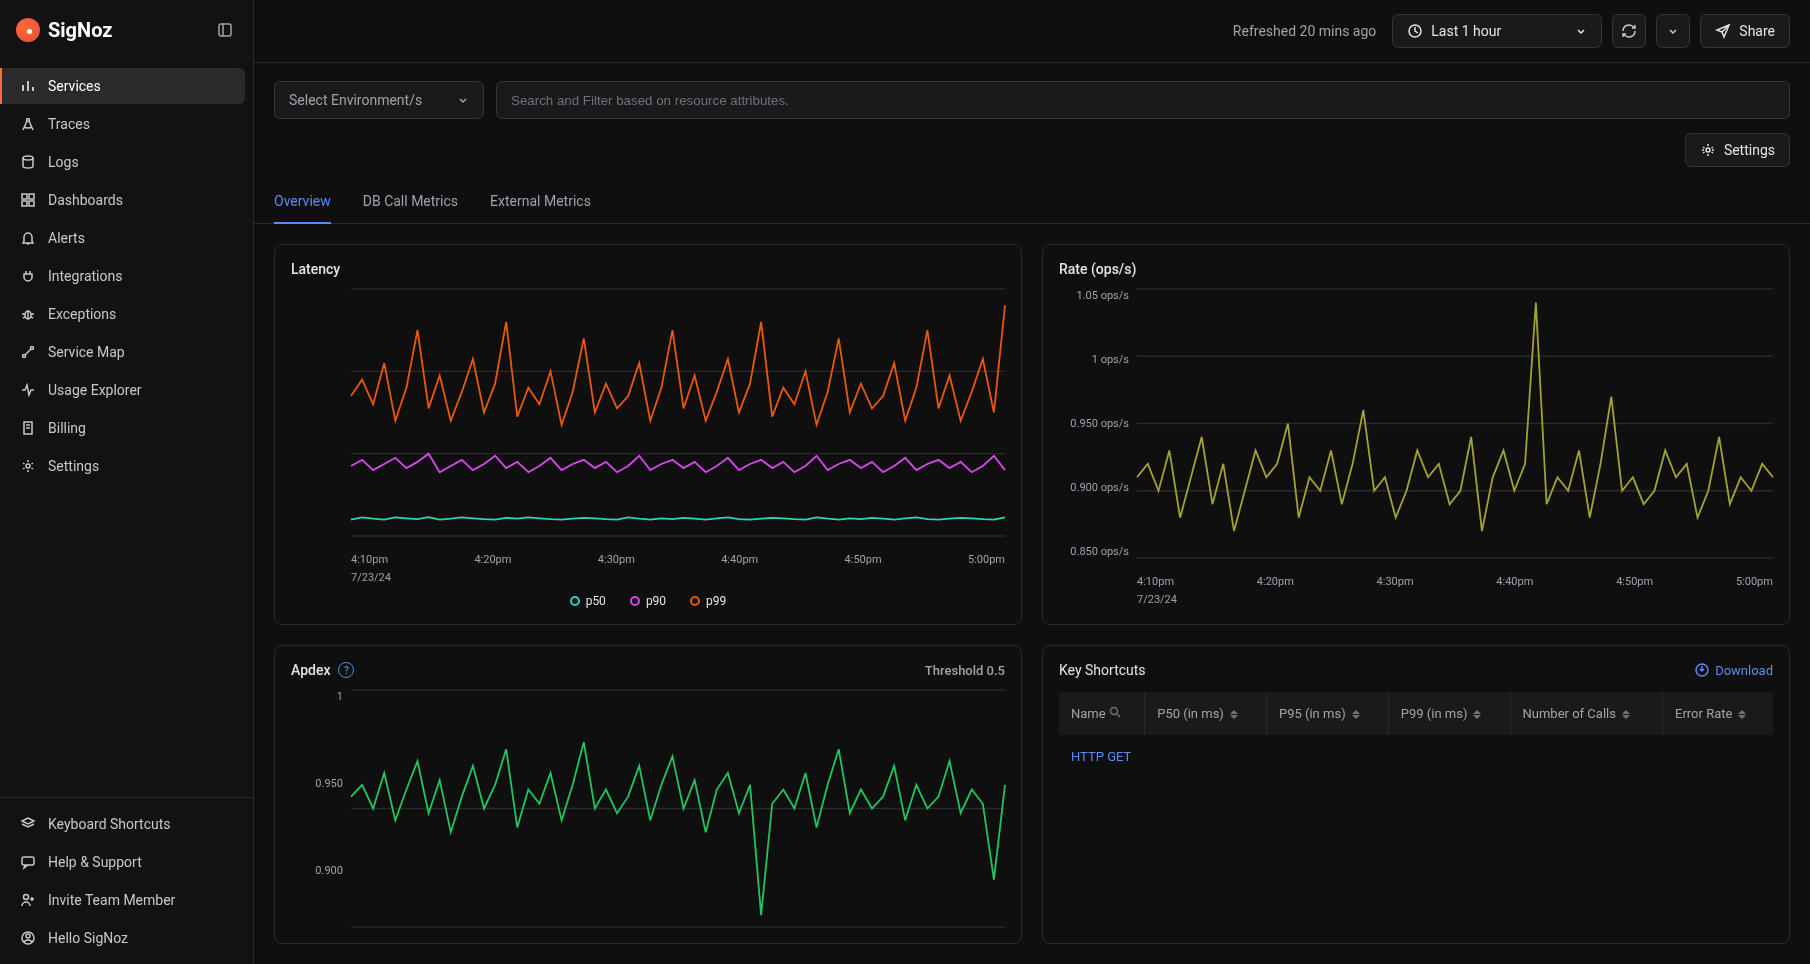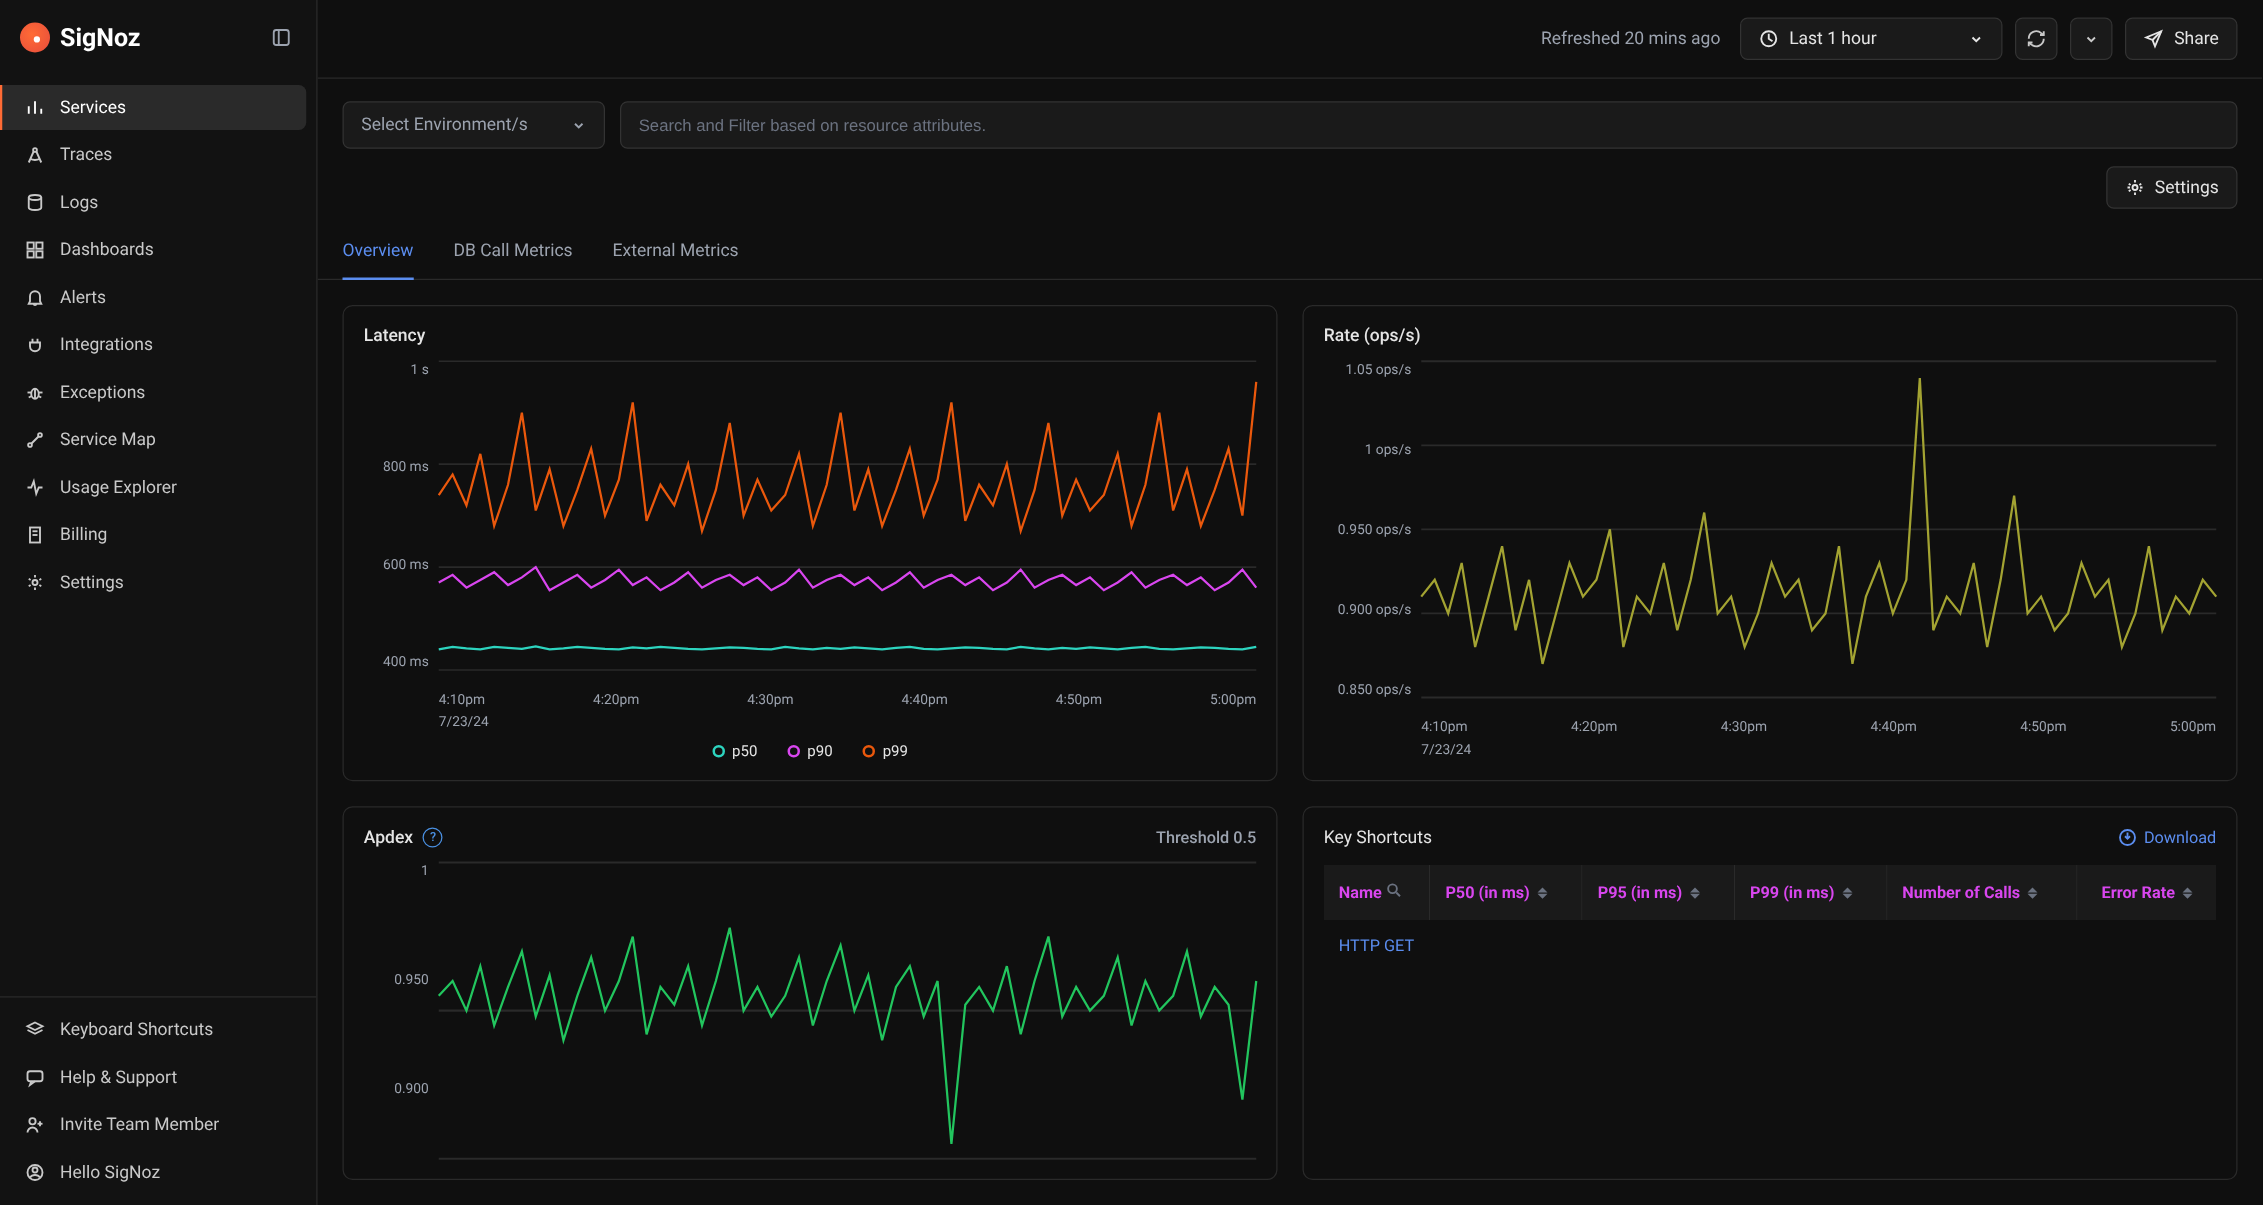--- a/index.html
+++ b/index.html
@@ -49,22 +49,22 @@
 .x-date.wide{left:78px;}
 .legend{display:flex;justify-content:center;gap:24px;padding-top:8px;font-size:12px;}
 .legend-item{display:flex;align-items:center;gap:6px;}
 .legend-dot{width:10px;height:10px;border-radius:50%;border:2px solid;}
 .grid-line{stroke:#2a2a2a;stroke-width:1;}
 .help-icon{width:16px;height:16px;border:1.5px solid #4a90e2;border-radius:50%;display:inline-flex;align-items:center;justify-content:center;font-size:10px;color:#4a90e2;}
 .key-ops-header{display:flex;align-items:center;justify-content:space-between;margin-bottom:14px;}
 .download-link{display:flex;align-items:center;gap:6px;color:#5b8def;cursor:pointer;font-size:13px;}
 .table-wrap{overflow-x:auto;}
 .ops-table{width:100%;border-collapse:collapse;}
-.ops-table th{background:#1a1a1a;padding:14px 12px;text-align:left;font-weight:700;color:#d946ef;font-size:13px;border-right:1px solid #2a2a2a;position:relative;}
-.ops-table th:last-child{border-right:none;text-align:center;}
+.ops-table th{background:#1a1a1a;padding:14px 12px;text-align:left;font-weight:400;color:#a3a3a3;font-size:13px;border-right:1px solid #2a2a2a;position:relative;}
+.ops-table th:last-child{border-right:none;}
 .sort-icons{display:inline-flex;flex-direction:column;margin-left:6px;vertical-align:middle;gap:1px;}
 .sort-up,.sort-down{width:0;height:0;border-left:4px solid transparent;border-right:4px solid transparent;}
 .sort-up{border-bottom:4px solid #6b7280;}
 .sort-down{border-top:4px solid #6b7280;}
 .search-icon-th{color:#6b7280;cursor:pointer;}
 .ops-table td{padding:14px 12px;color:#e5e5e5;font-size:13px;}
 .op-link{color:#5b8def;cursor:pointer;}
 svg{overflow:visible;}
 </style>
 </head>
@@ -295,26 +295,20 @@
       <div class="tab active"><span>Overview</span></div>
       <div class="tab"><span>DB Call Metrics</span></div>
       <div class="tab"><span>External Metrics</span></div>
     </div>
 
     <div class="content">
 
       <div class="panel">
         <div class="panel-title">Latency</div>
         <div class="chart-area">
-          <div class="y-axis">
-            <span>1 s</span>
-            <span>800 ms</span>
-            <span>600 ms</span>
-            <span>400 ms</span>
-          </div>
           <div class="plot"><svg id="latency-svg" width="100%" height="100%" preserveAspectRatio="none" viewBox="0 0 500 180">
                 <line x1="0" x2="500" y1="0" y2="0" class="grid-line"></line>
                 <line x1="0" x2="500" y1="60" y2="60" class="grid-line"></line>
                 <line x1="0" x2="500" y1="120" y2="120" class="grid-line"></line>
                 <line x1="0" x2="500" y1="180" y2="180" class="grid-line"></line>
                 <polyline points="0,168 8.474576271186441,166.5 16.949152542372882,167.4 25.423728813559325,168 33.898305084745765,166.5 42.3728813559322,167.1 50.84745762711865,167.7 59.32203389830509,166.2 67.79661016949153,168 76.27118644067797,167.4 84.7457627118644,166.5 93.22033898305085,167.1 101.6949152542373,167.7 110.16949152542372,168 118.64406779661017,166.8 127.11864406779661,167.4 135.59322033898306,166.5 144.0677966101695,167.1 152.54237288135593,167.7 161.01694915254237,168 169.4915254237288,167.4 177.96610169491524,166.8 186.4406779661017,167.1 194.91525423728814,167.7 203.3898305084746,168 211.864406779661,166.5 220.33898305084745,167.4 228.8135593220339,168 237.28813559322035,167.1 245.76271186440678,167.7 254.23728813559322,166.8 262.7118644067797,167.4 271.1864406779661,168 279.6610169491525,167.1 288.135593220339,166.5 296.6101694915254,167.7 305.08474576271186,168 313.5593220338983,167.4 322.03389830508473,166.8 330.50847457627117,167.1 338.9830508474576,167.7 347.4576271186441,168 355.9322033898305,166.5 364.4067796610169,167.4 372.8813559322034,168 381.35593220338984,167.1 389.8305084745763,167.7 398.3050847457627,166.8 406.7796610169492,167.4 415.2542372881356,168 423.728813559322,167.1 432.2033898305085,166.5 440.6779661016949,167.7 449.1525423728814,168 457.6271186440678,167.4 466.1016949152542,166.8 474.5762711864407,167.1 483.0508474576271,167.7 491.52542372881356,168 500,166.5" fill="none" stroke="#2dd4bf" stroke-width="1.8" vector-effect="non-scaling-stroke"></polyline>
                 <polyline points="0,129 8.474576271186441,124.5 16.949152542372882,132 25.423728813559325,127.5 33.898305084745765,123 42.3728813559322,130.5 50.84745762711865,126 59.32203389830509,120 67.79661016949153,133.5 76.27118644067797,129 84.7457627118644,124.5 93.22033898305085,132 101.6949152542373,127.5 110.16949152542372,121.5 118.64406779661017,130.5 127.11864406779661,126 135.59322033898306,133.5 144.0677966101695,129 152.54237288135593,123 161.01694915254237,132 169.4915254237288,127.5 177.96610169491524,124.5 186.4406779661017,130.5 194.91525423728814,126 203.3898305084746,133.5 211.864406779661,129 220.33898305084745,121.5 228.8135593220339,132 237.28813559322035,127.5 245.76271186440678,124.5 254.23728813559322,130.5 262.7118644067797,126 271.1864406779661,133.5 279.6610169491525,129 288.135593220339,123 296.6101694915254,132 305.08474576271186,127.5 313.5593220338983,124.5 322.03389830508473,130.5 330.50847457627117,126 338.9830508474576,133.5 347.4576271186441,129 355.9322033898305,121.5 364.4067796610169,132 372.8813559322034,127.5 381.35593220338984,124.5 389.8305084745763,130.5 398.3050847457627,126 406.7796610169492,133.5 415.2542372881356,129 423.728813559322,123 432.2033898305085,132 440.6779661016949,127.5 449.1525423728814,124.5 457.6271186440678,130.5 466.1016949152542,126 474.5762711864407,133.5 483.0508474576271,129 491.52542372881356,121.5 500,132" fill="none" stroke="#d946ef" stroke-width="1.8" vector-effect="non-scaling-stroke"></polyline>
                 <polyline points="0,78 8.474576271186441,66 16.949152542372882,84 25.423728813559325,54.000000000000014 33.898305084745765,96 42.3728813559322,72 50.84745762711865,30 59.32203389830509,86.99999999999999 67.79661016949153,63 76.27118644067797,96 84.7457627118644,75 93.22033898305085,51 101.6949152542373,90 110.16949152542372,69 118.64406779661017,24 127.11864406779661,93 135.59322033898306,72 144.0677966101695,84 152.54237288135593,60 161.01694915254237,99 169.4915254237288,75 177.96610169491524,36 186.4406779661017,90 194.91525423728814,69 203.3898305084746,86.99999999999999 211.864406779661,78 220.33898305084745,54.000000000000014 228.8135593220339,96 237.28813559322035,72 245.76271186440678,30 254.23728813559322,86.99999999999999 262.7118644067797,63 271.1864406779661,96 279.6610169491525,75 288.135593220339,51 296.6101694915254,90 305.08474576271186,69 313.5593220338983,24 322.03389830508473,93 330.50847457627117,72 338.9830508474576,84 347.4576271186441,60 355.9322033898305,99 364.4067796610169,75 372.8813559322034,36 381.35593220338984,90 389.8305084745763,69 398.3050847457627,86.99999999999999 406.7796610169492,78 415.2542372881356,54.000000000000014 423.728813559322,96 432.2033898305085,72 440.6779661016949,30 449.1525423728814,86.99999999999999 457.6271186440678,63 466.1016949152542,96 474.5762711864407,75 483.0508474576271,51 491.52542372881356,90 500,12" fill="none" stroke="#ea580c" stroke-width="1.8" vector-effect="non-scaling-stroke"></polyline>
               </svg></div>
           <div class="x-axis">

